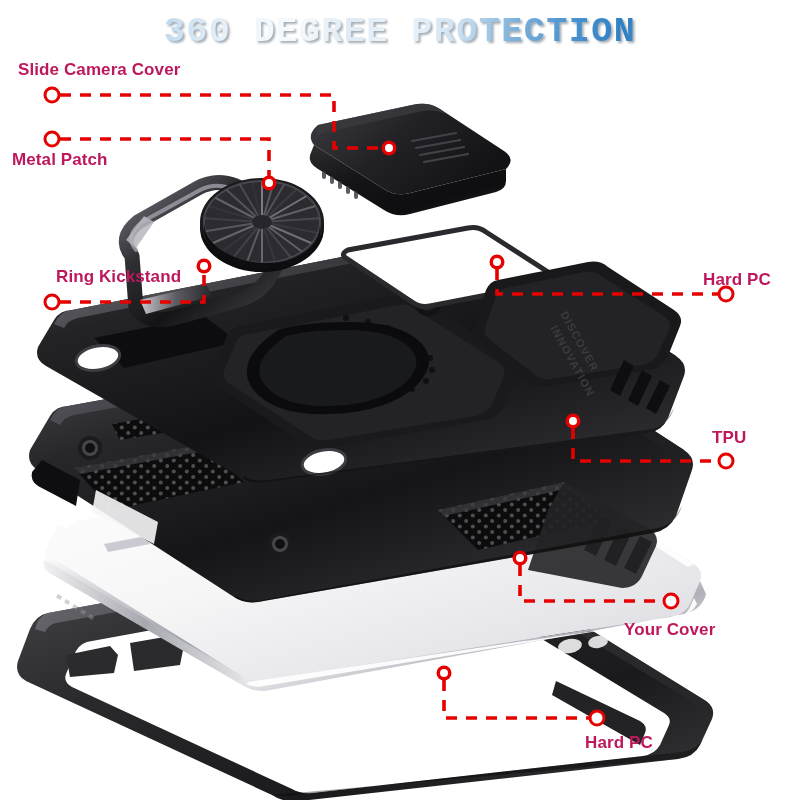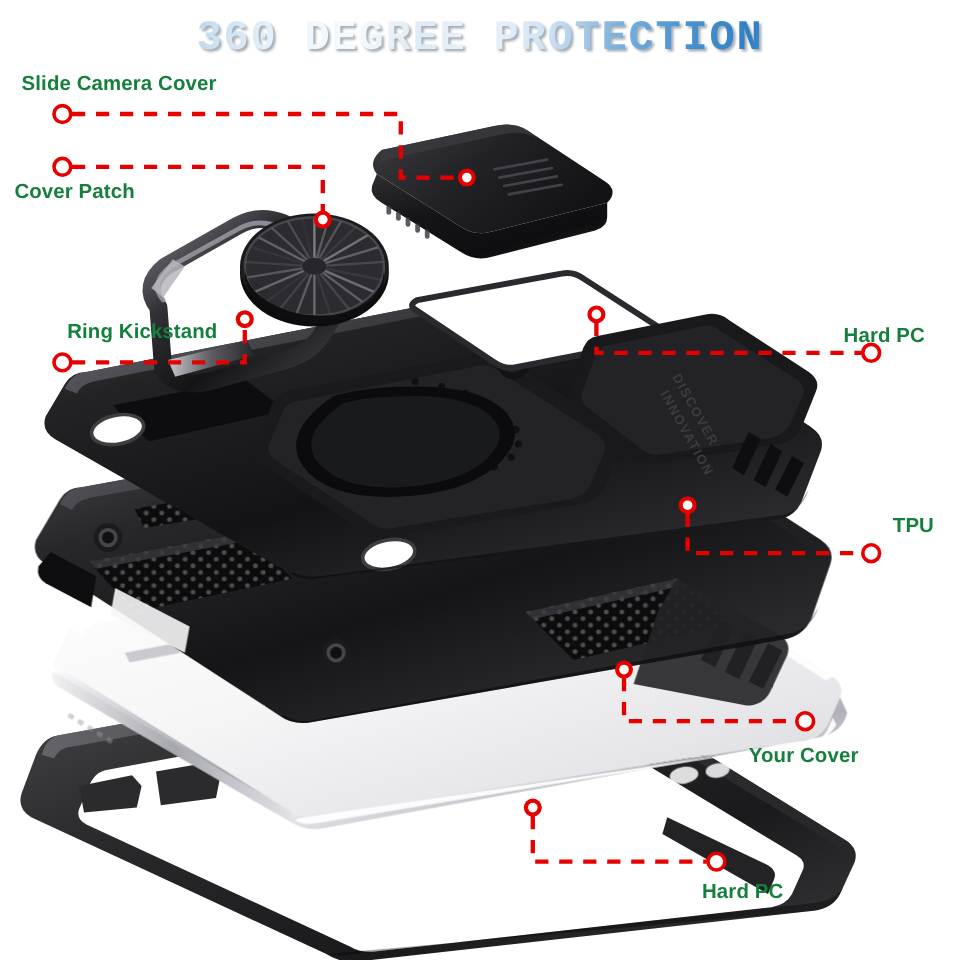--- a/index.html
+++ b/index.html
@@ -21,21 +21,21 @@
         #cfe2f2 57%, #7db2dc 64%, #4a93d0 71%, #2f7fc4 78%,
         #8dbce2 85%, #2f7fc4 93%, #2a79bf 100%);
     -webkit-background-clip:text;background-clip:text;
     color:transparent;-webkit-text-fill-color:transparent;
     filter:drop-shadow(2px 2px 1px rgba(90,105,120,.55));
     white-space:nowrap;
   }
 
   
   .lbl{
-    position:absolute;font-size:17px;font-weight:bold;color:#15803d;
+    position:absolute;font-size:17px;font-weight:bold;color:#be185d;
     white-space:nowrap;letter-spacing:.1px;
     font-family:"Liberation Sans", sans-serif;
   }
 
   
   #callouts{position:absolute;left:0;top:0;width:800px;height:800px;pointer-events:none;}
 
   
   .layer{position:absolute;transform-style:preserve-3d;}
 </style>
@@ -447,20 +447,20 @@
         <circle cx="520" cy="558" r="4" fill="#ffffff"></circle>
         <circle cx="597" cy="718" r="7" fill="#ffffff" stroke="#e60000" stroke-width="3"></circle>
         <circle cx="444" cy="673" r="7.5" fill="#e60000"></circle>
         <circle cx="444" cy="673" r="4" fill="#ffffff"></circle>
       </g>
   </svg>
 
   <div class="title">360 DEGREE PROTECTION</div>
 
   <div class="lbl" style="left:18px;top:60px;">Slide Camera Cover</div>
-  <div class="lbl" style="left:12px;top:150px;">Cover Patch</div>
+  <div class="lbl" style="left:12px;top:150px;">Metal Patch</div>
   <div class="lbl" style="left:12px;top:267px;margin-left:44px;">Ring Kickstand</div>
   <div class="lbl" style="left:703px;top:270px;">Hard PC</div>
-  <div class="lbl" style="left:712px;top:428px;margin-left:32px;">TPU</div>
+  <div class="lbl" style="left:712px;top:428px;">TPU</div>
   <div class="lbl" style="left:624px;top:620px;">Your Cover</div>
   <div class="lbl" style="left:585px;top:733px;">Hard PC</div>
 
 </div>
 
 </body></html>

